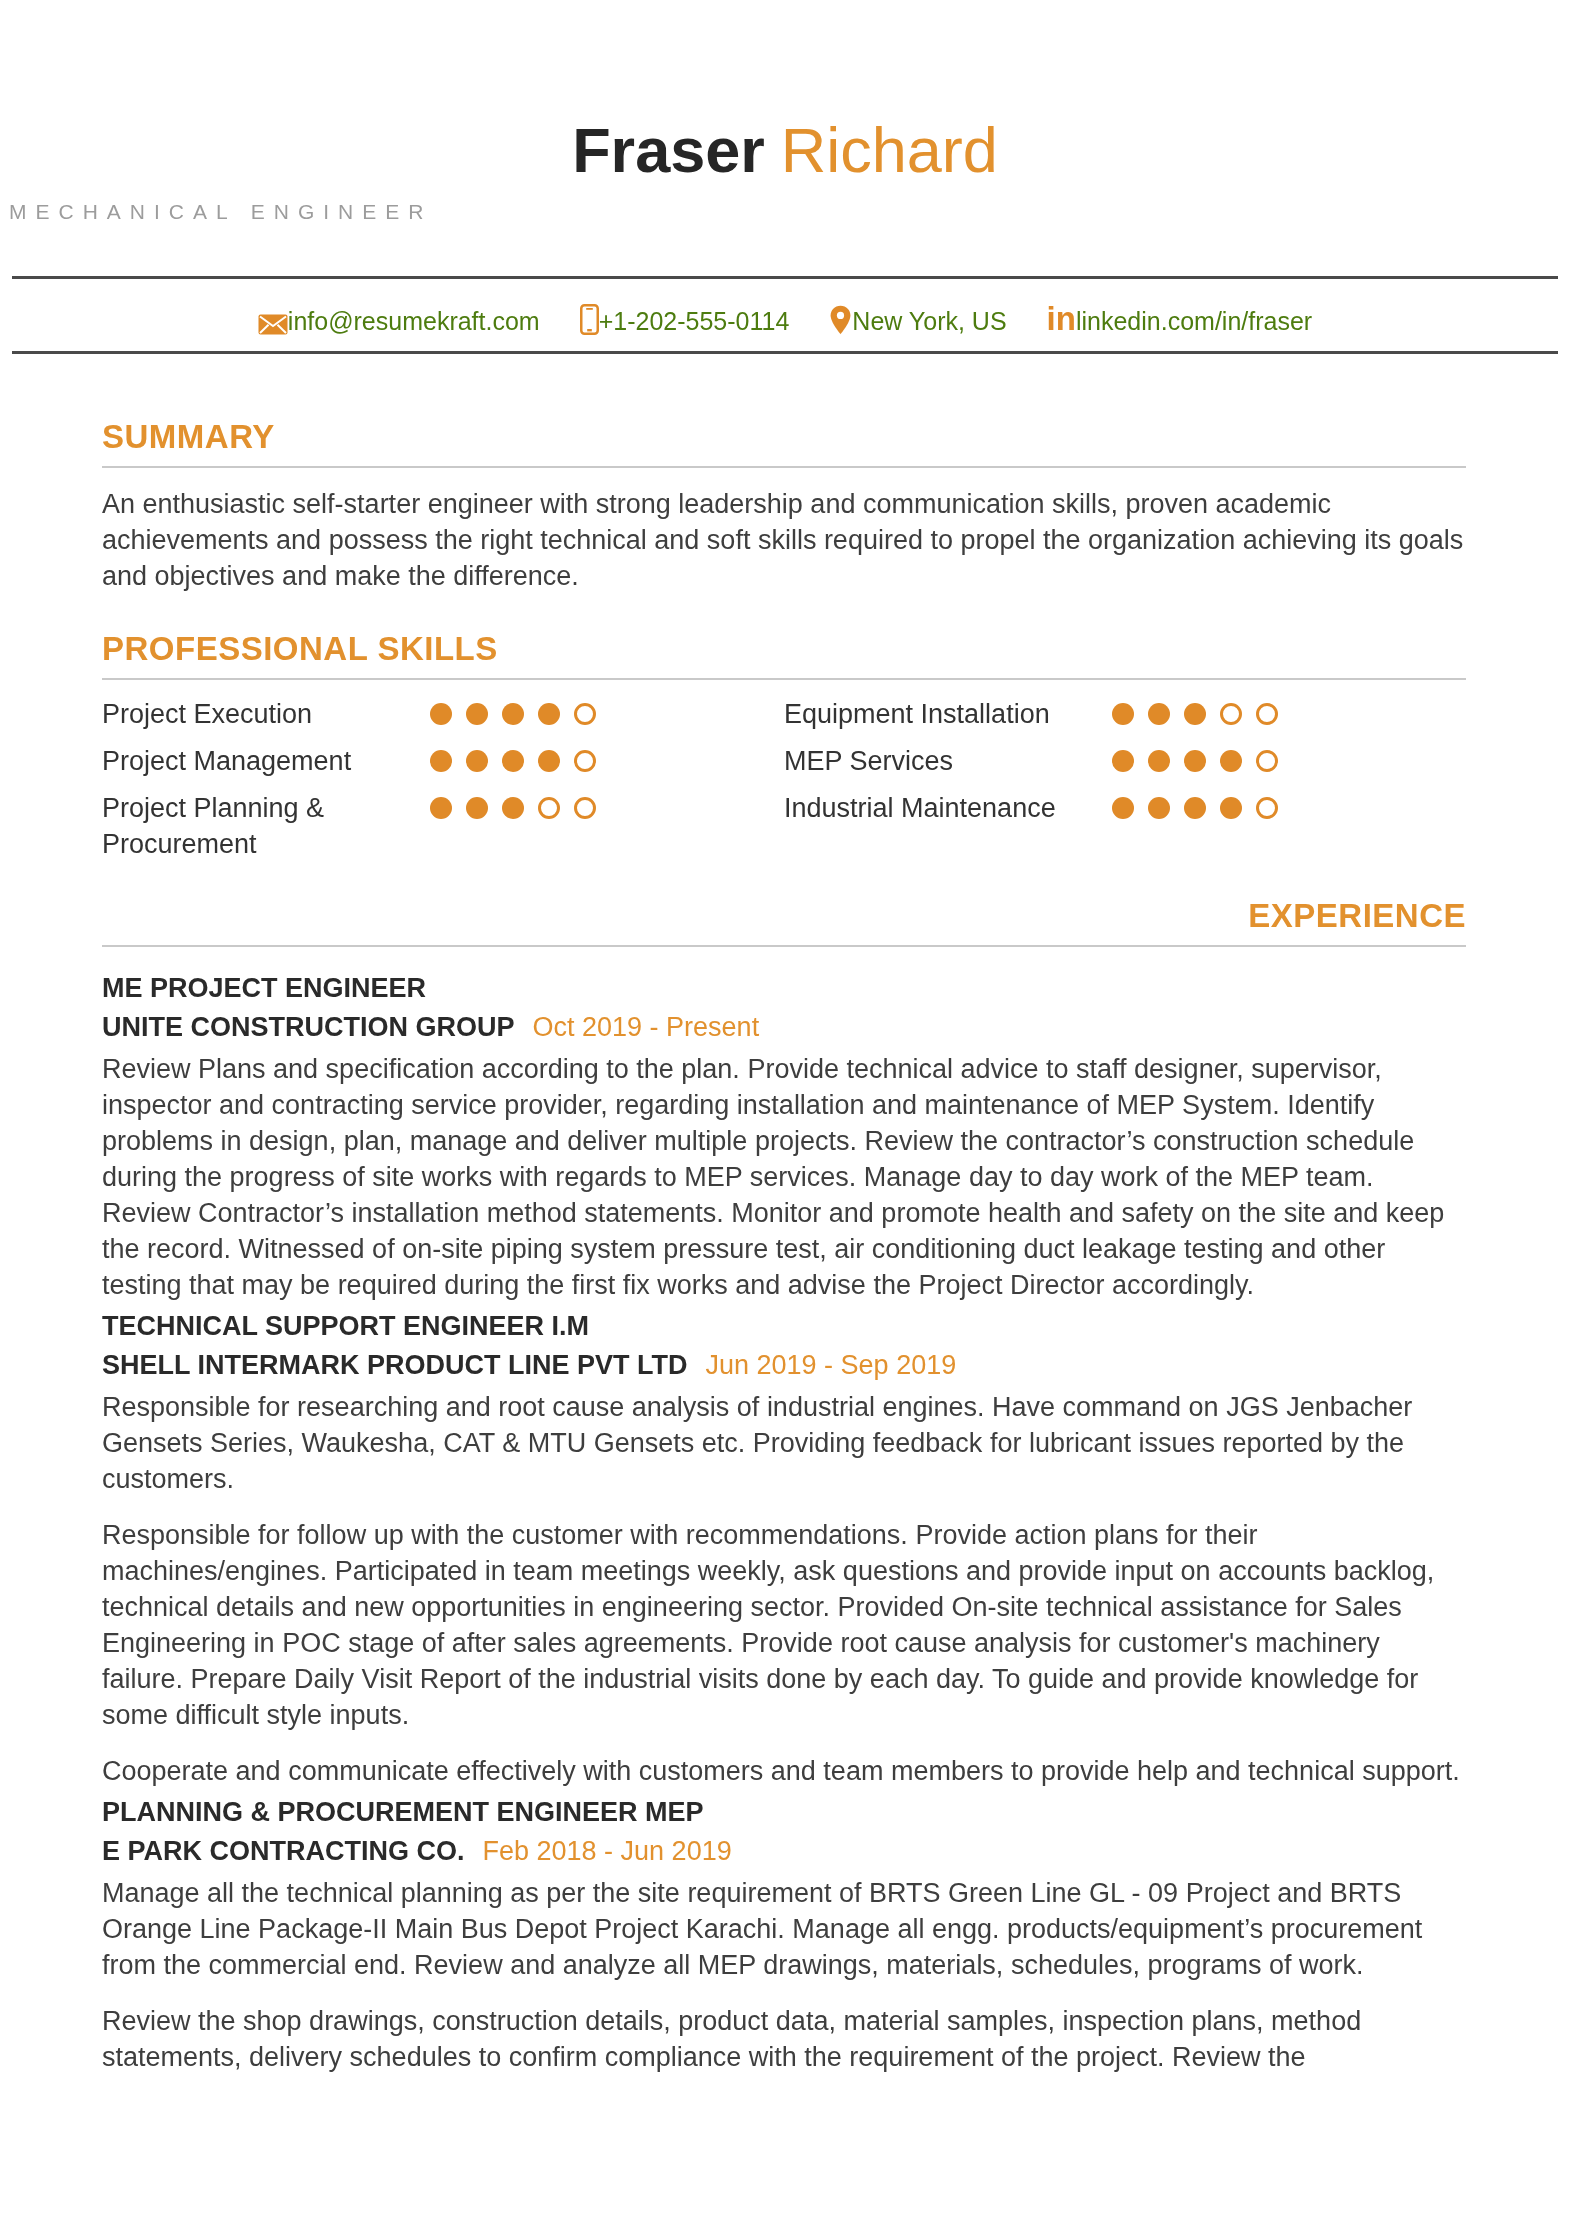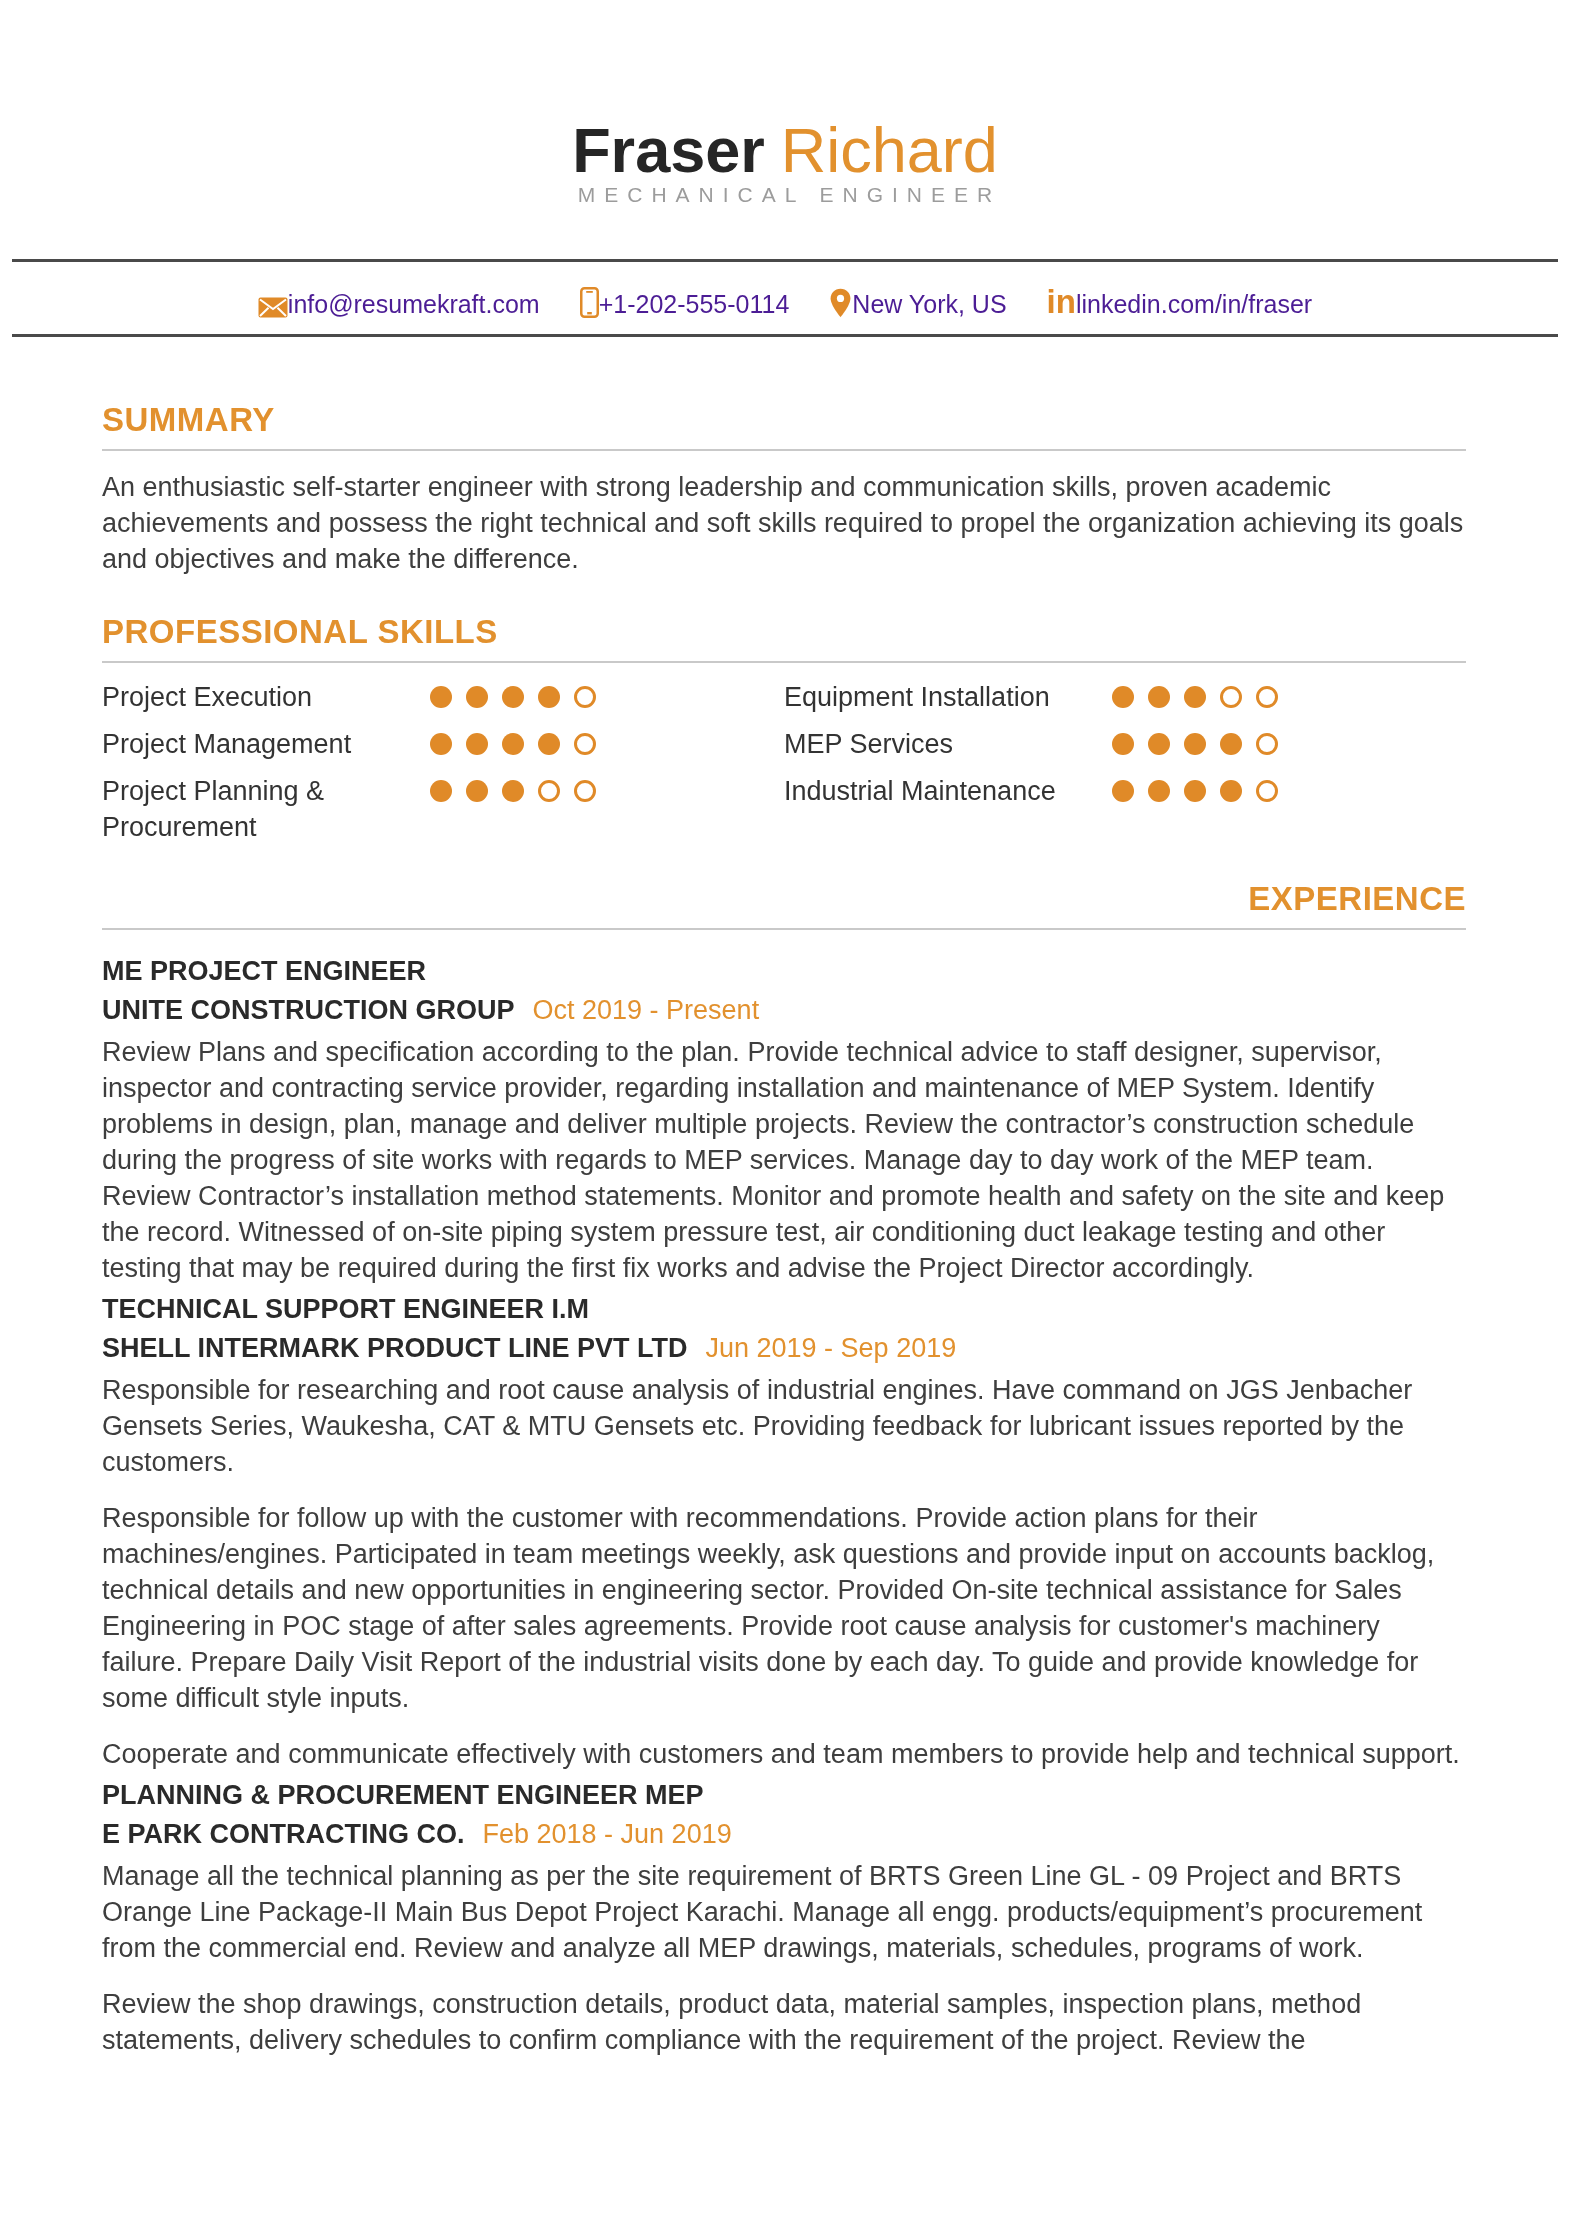--- a/index.html
+++ b/index.html
@@ -17,34 +17,34 @@
     --body:#3e3e3e;
     --divider-dark:#4a4a4a;
     --divider-light:#c9c9c9;
     --role-gray:#9c9c9c;
   }
 
   
   .name-block { text-align:center; padding-top:117px; line-height:1.05; }
   .name-first { font-size:63px; font-weight:bold; color:var(--name-dark); }
   .name-last  { font-size:63px; font-weight:normal; color:var(--heading); margin-left:16px; }
-  .role { text-align:center; font-size:21px; letter-spacing:9px; padding-left:9px; color:var(--role-gray); }
+  .role { margin-top:17px; font-size:21px; letter-spacing:9px; padding-left:9px; color:var(--role-gray); }
 
   
   .contact-band {
     margin:52px 12px 0 12px;
     border-top:3px solid var(--divider-dark);
     border-bottom:3px solid var(--divider-dark);
     padding:21px 0 15px 0;
   }
   .contact-row { display:flex; justify-content:center; align-items:flex-end; gap:40px; }
   .contact-item { display:flex; flex-direction:row; align-items:center; }
   .contact-icon { height:33px; display:flex; align-items:flex-end; justify-content:center; color:var(--accent); }
   .linkedin-in { font-size:33px; font-weight:bold; line-height:0.95; font-family:"Liberation Sans","DejaVu Sans",sans-serif; }
-  .contact-label { margin-top:7px; font-size:25px; color:#4c1d95; white-space:nowrap; }
+  .contact-label { margin-top:7px; font-size:25px; color:#4d7c0f; white-space:nowrap; }
 
   
   .main { padding:0 104px 0 102px; }
   .section-title {
     font-size:33px; font-weight:bold; color:var(--heading);
     letter-spacing:0.5px; line-height:38px; margin:0;
   }
   .section-rule { border:0; border-top:2px solid var(--divider-light); margin:10px 0 0 0; }
 
   .summary-title { margin-top:64px; }

